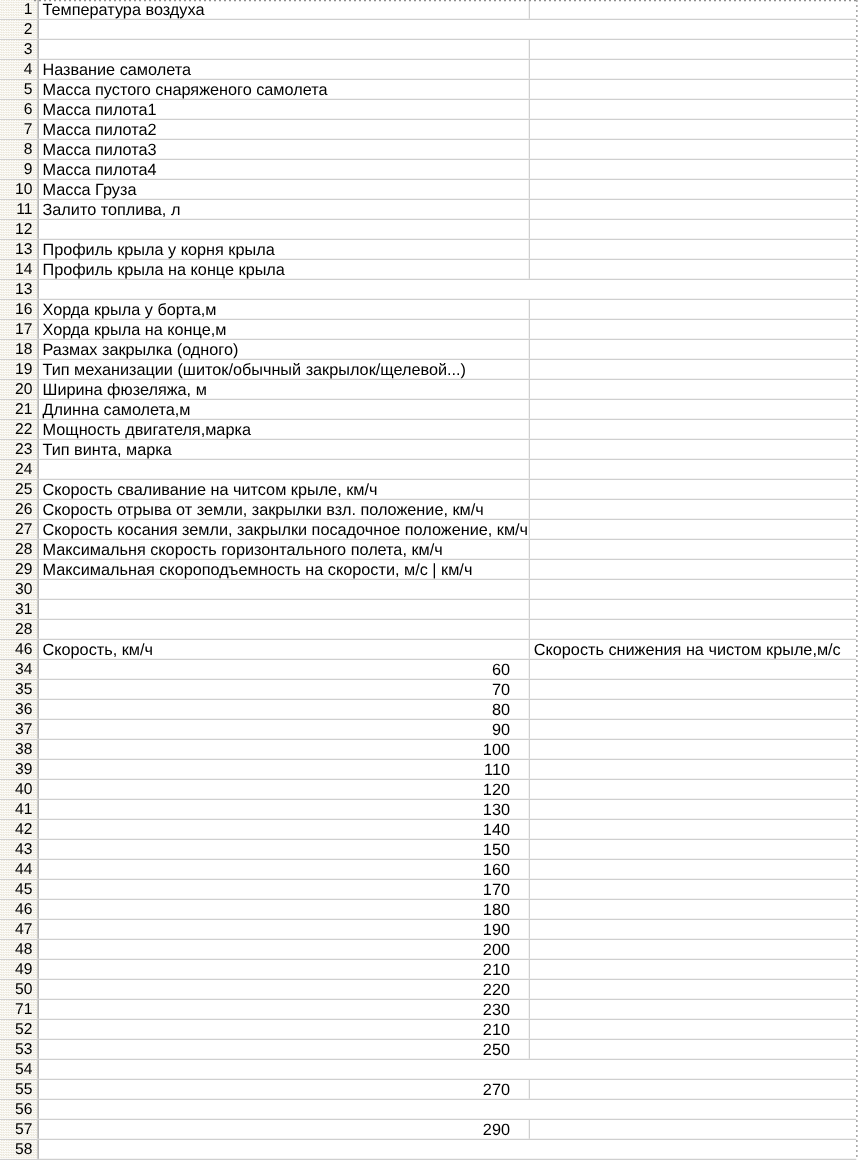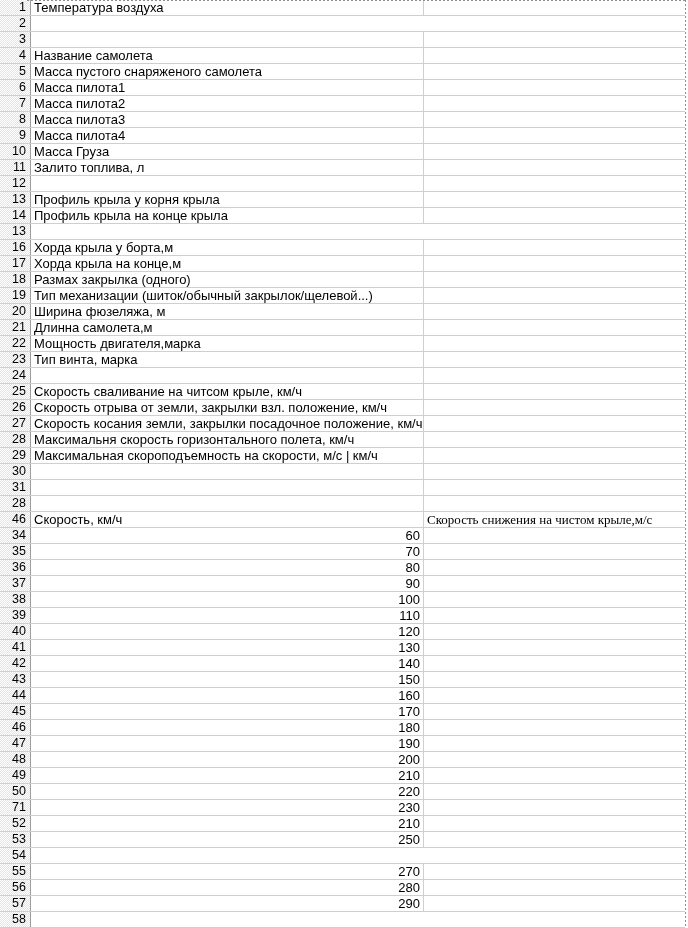--- a/index.html
+++ b/index.html
@@ -50,27 +50,26 @@
     box-sizing: border-box;
   }
   .cell.a {
     width: 393px;
     flex: none;
     border-right: 1px solid var(--grid, #cfcfcf);
     padding-left: 3px;
   }
   .cell.a.num {
     justify-content: flex-end;
-    padding-right: 3px;
+    padding-right: 15px;
     padding-left: 0;
   }
   .cell.b {
     flex: 1;
     padding-left: 3px;
-    font-family: Liberation Serif, serif;
   }
   .pagebreak-v {
     position: absolute;
     left: 685px;
     top: 0;
     width: 1px;
     height: 928px;
     background: repeating-linear-gradient(180deg, var(--dash, #8f8f8f) 0 2px, transparent 2px 4px);
     pointer-events: none;
   }
@@ -356,21 +355,20 @@
         <div class="rowhead">54</div>
         <div class="cell b"></div>
       </div>
       <div class="row">
         <div class="rowhead">55</div>
         <div class="cell a num">270</div>
         <div class="cell b"></div>
       </div>
       <div class="row">
         <div class="rowhead">56</div>
-        <div class="cell a num">280</div>
         <div class="cell b"></div>
       </div>
       <div class="row">
         <div class="rowhead">57</div>
         <div class="cell a num">290</div>
         <div class="cell b"></div>
       </div>
       <div class="row">
         <div class="rowhead">58</div>
         <div class="cell b"></div>

